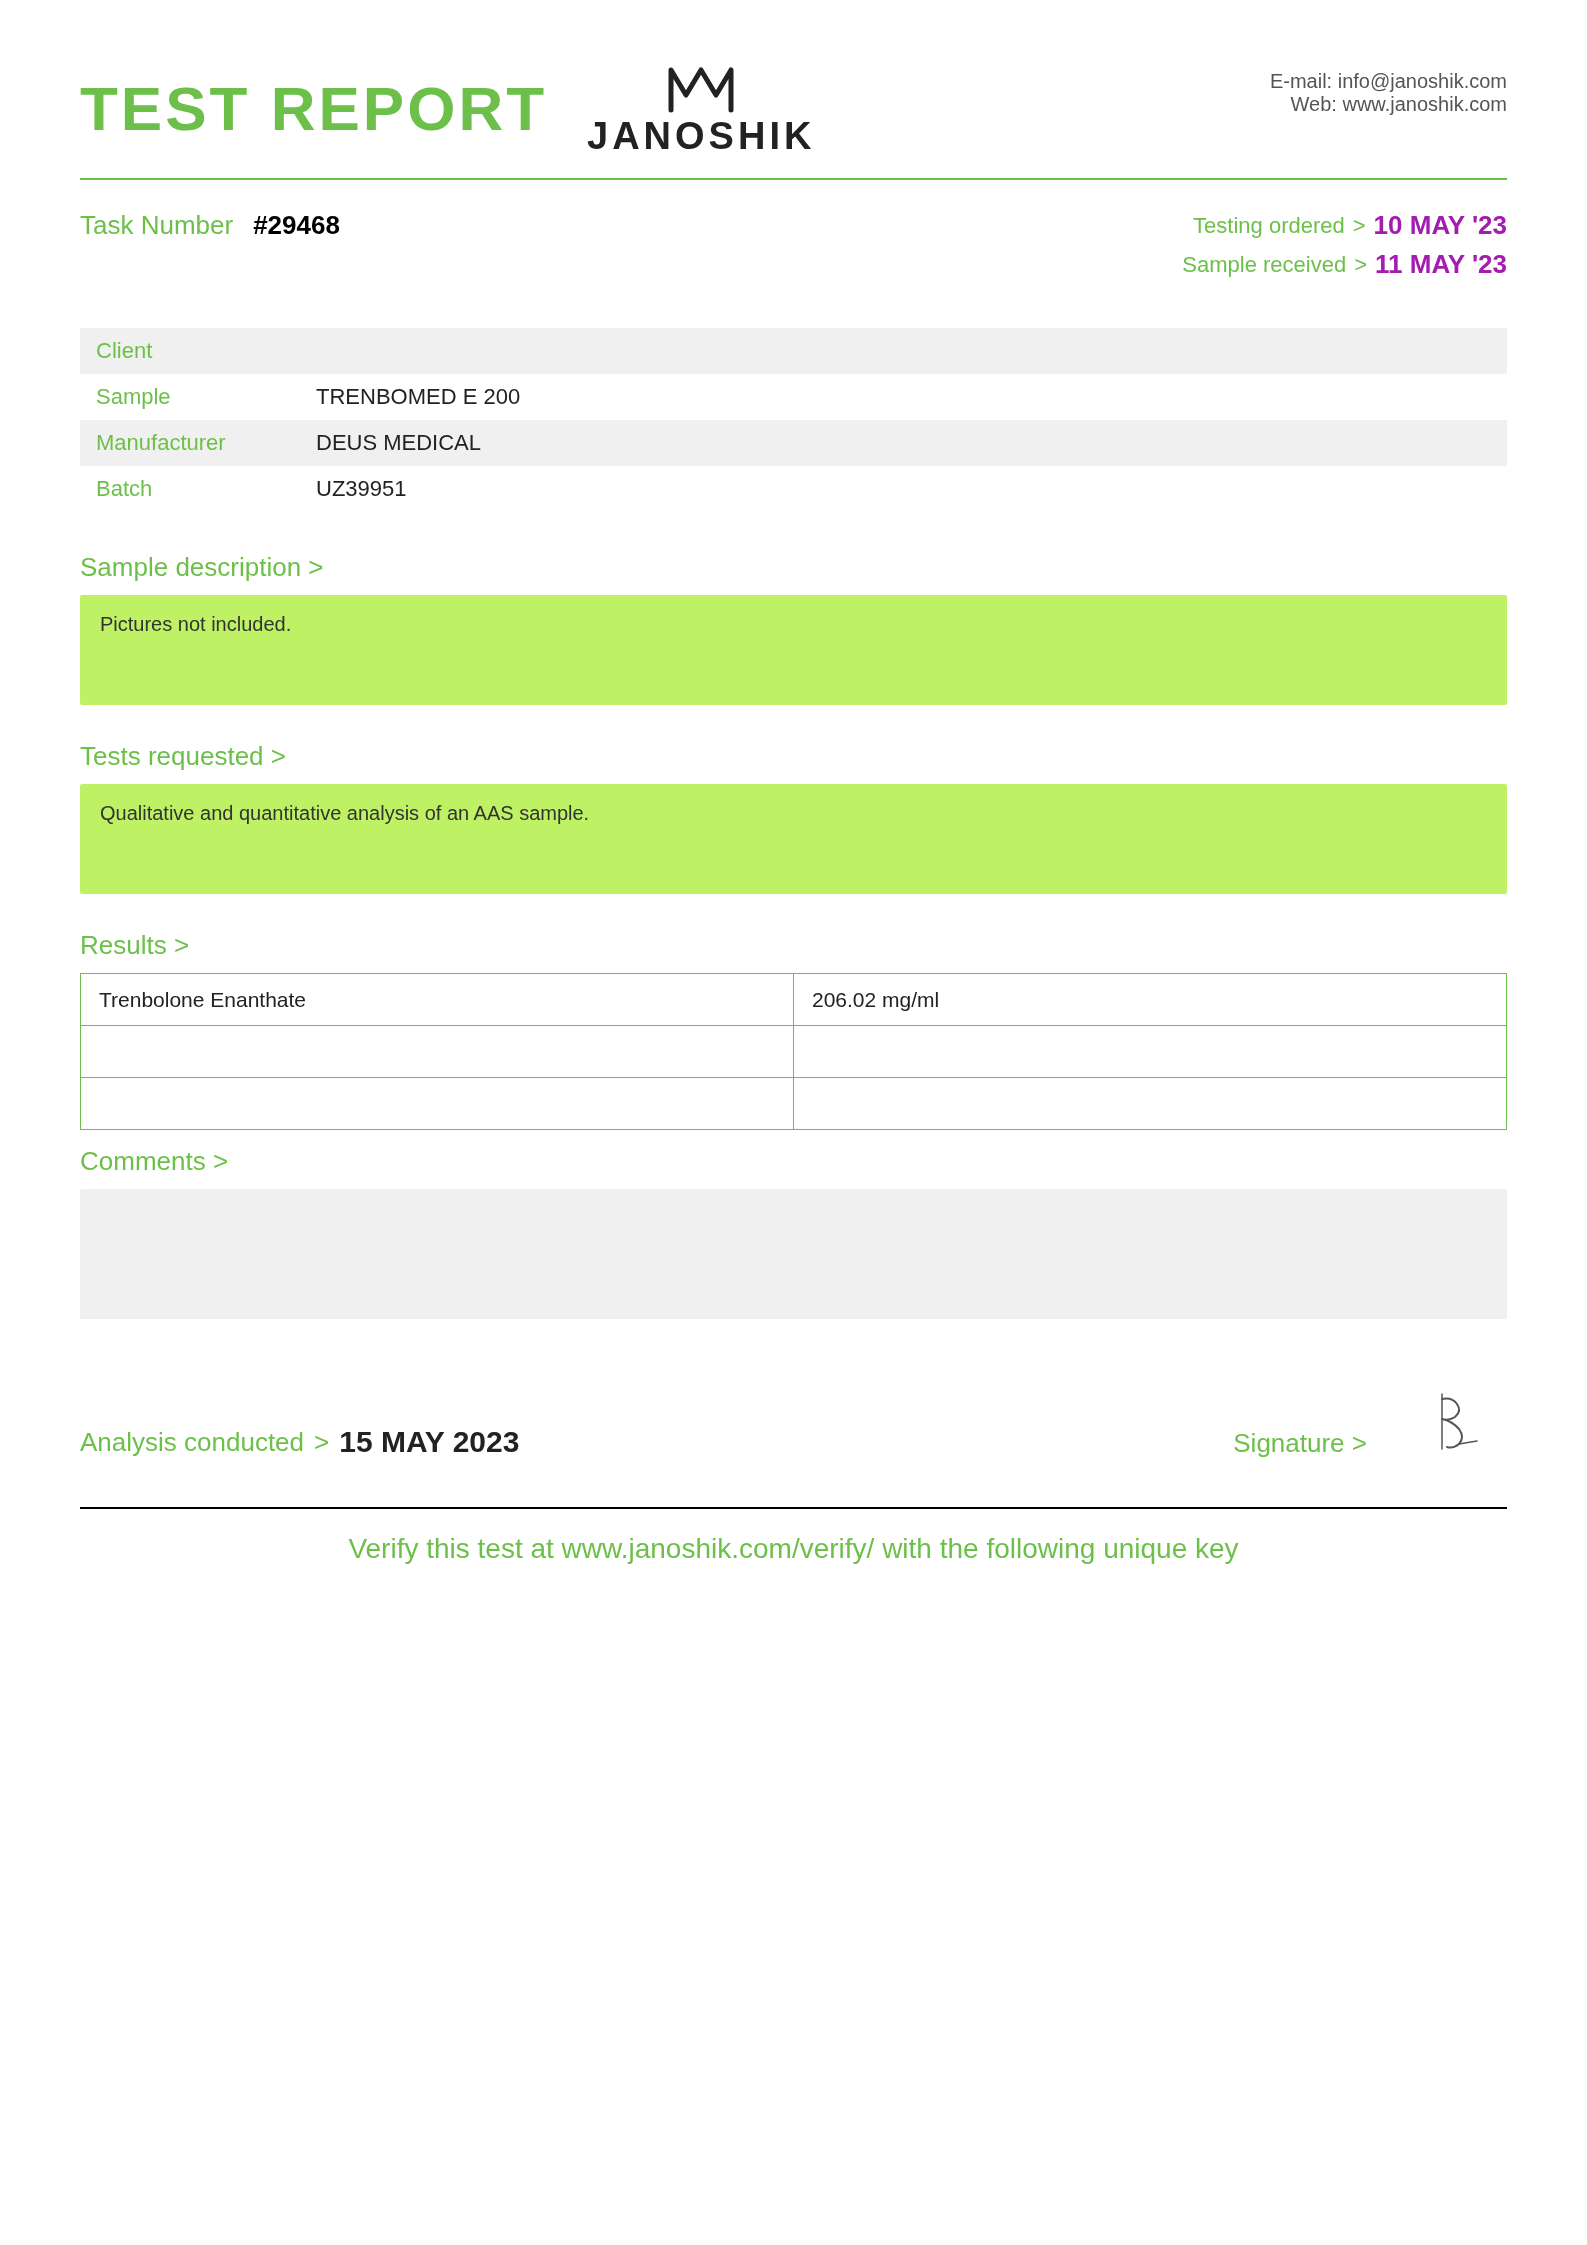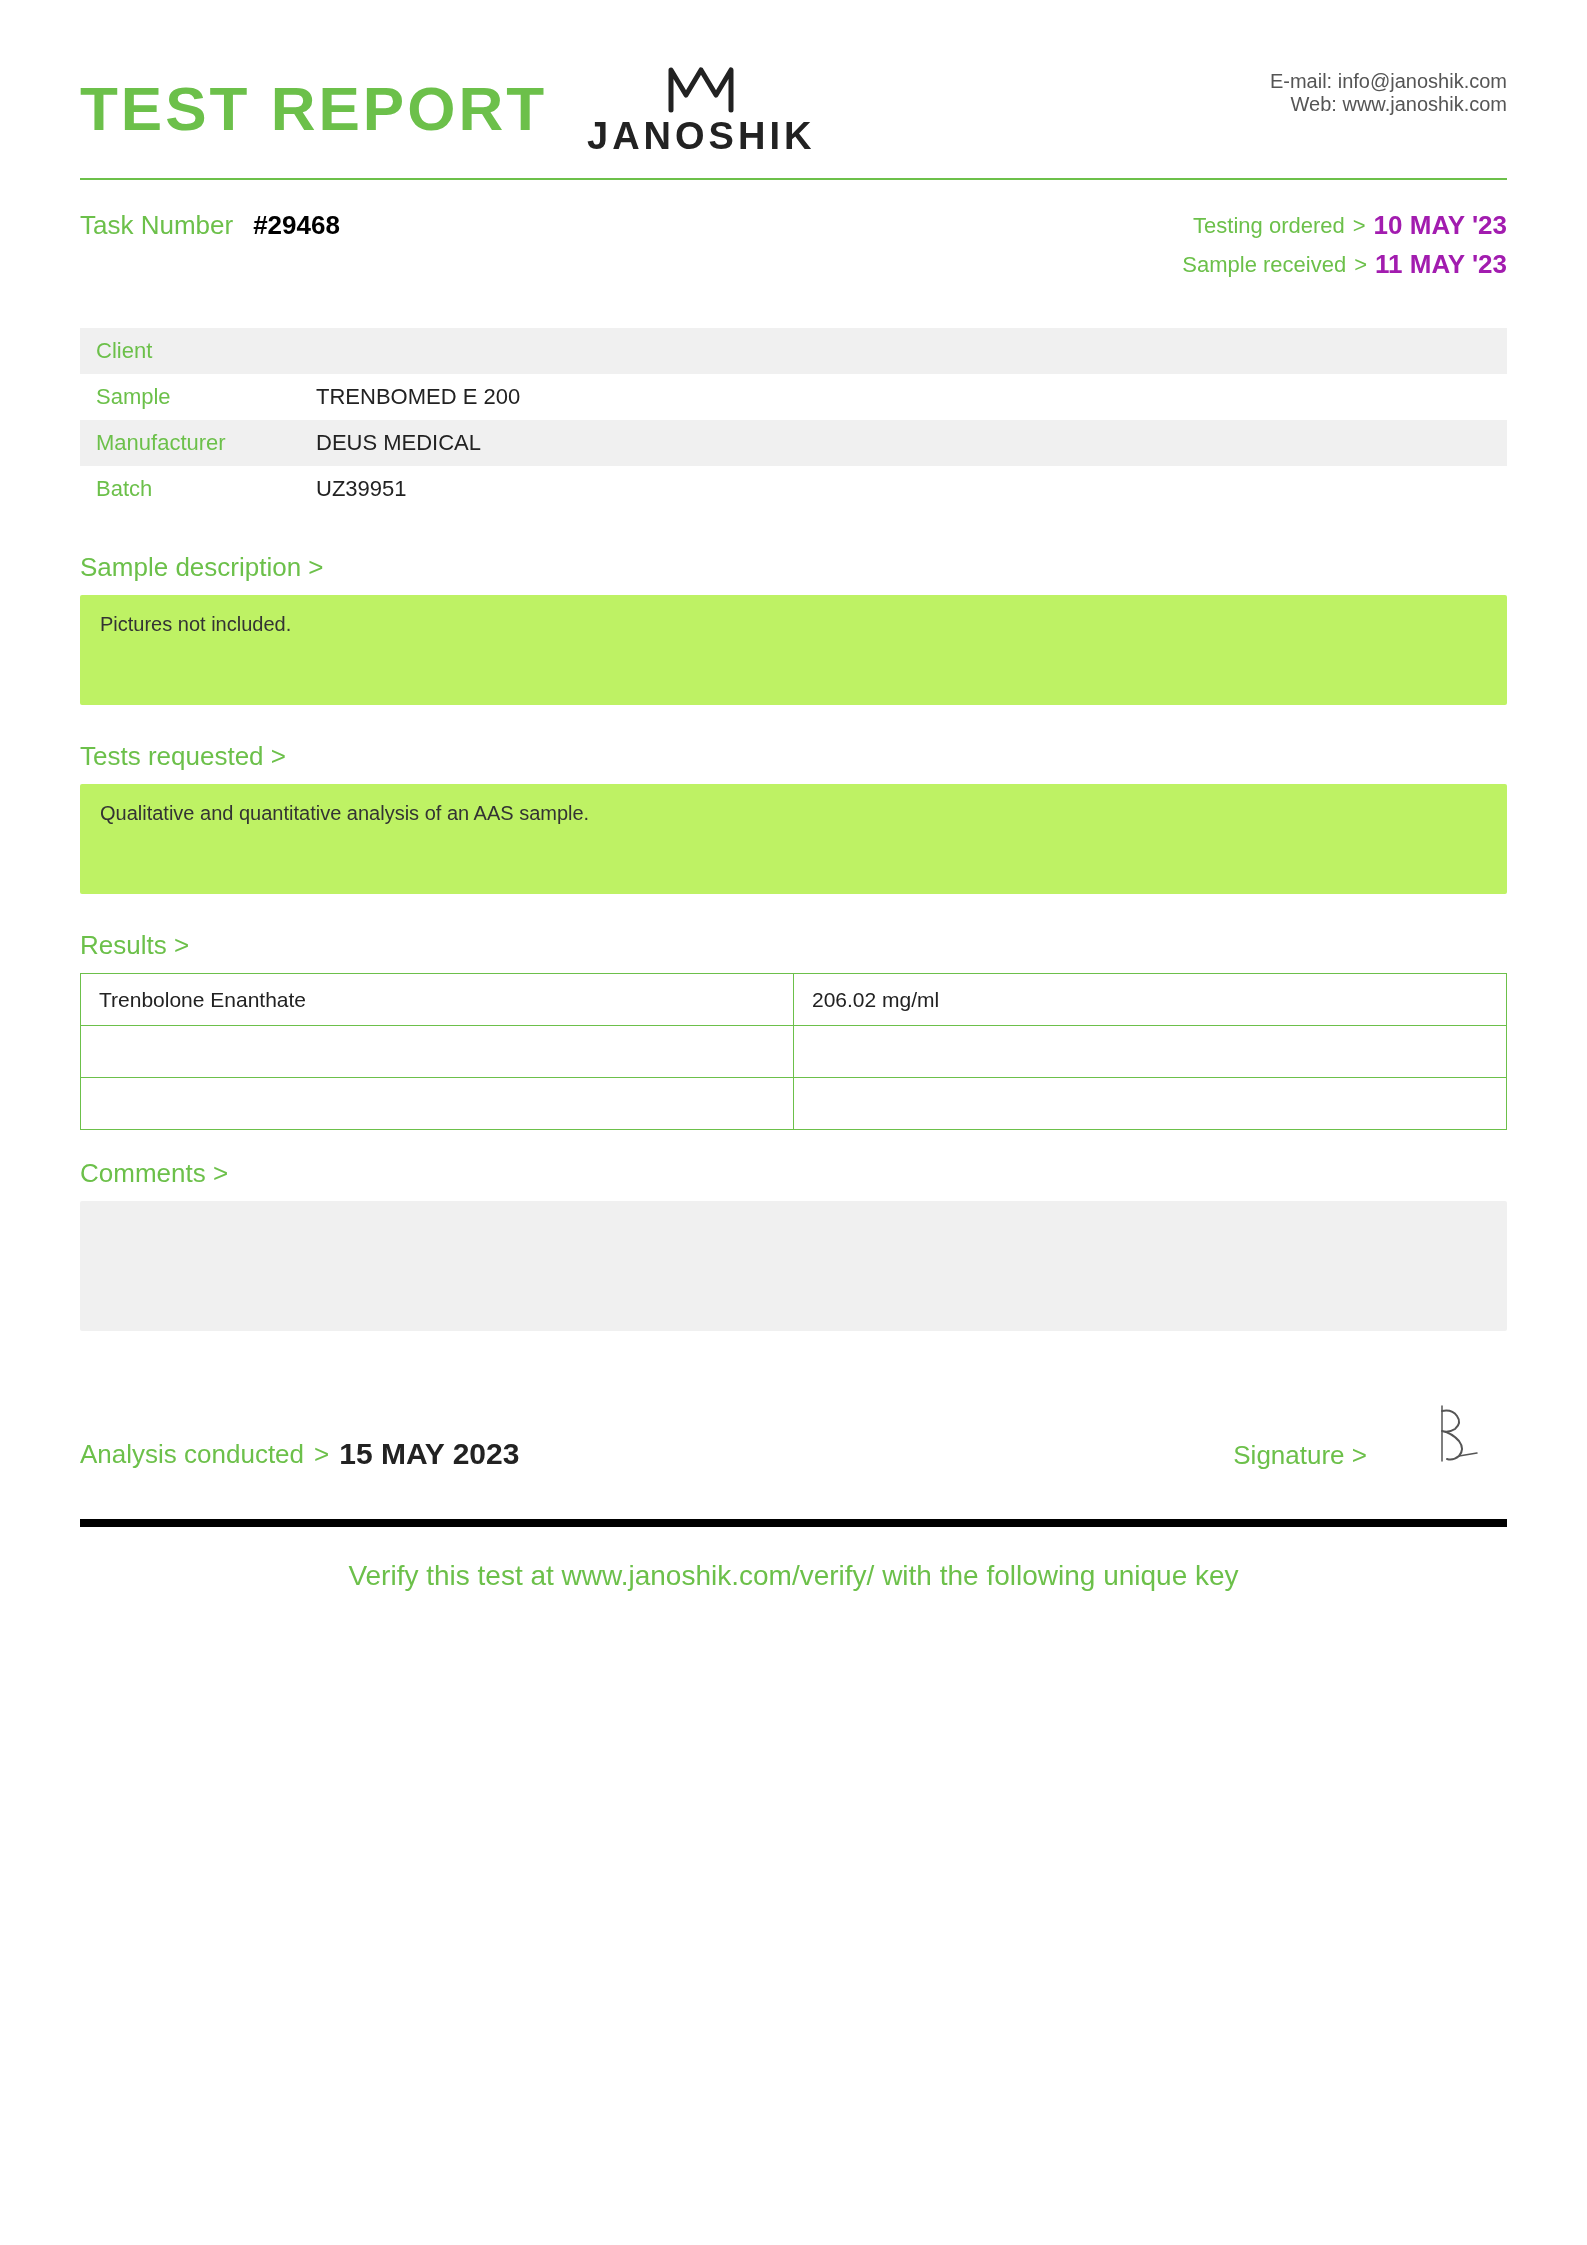--- a/index.html
+++ b/index.html
@@ -143,21 +143,21 @@
       padding: 18px 20px;
       font-size: 20px;
       color: #333;
       margin-bottom: 36px;
       border-radius: 2px;
     }
 
     .results-table {
       width: 100%;
       border-collapse: collapse;
-      margin-bottom: 28px;
+      margin-bottom: 16px;
     }
 
     .results-table td {
       border: 1.5px solid #6cc04a;
       padding: 12px 18px;
       font-size: 21px;
       color: #222;
       height: 52px;
     }
 
@@ -219,22 +219,22 @@
       color: #6cc04a;
       font-size: 26px;
     }
 
     .signature-svg {
       width: 120px;
       height: 80px;
     }
 
     .verify-section {
-      border-top: 8px solid #000000;
-      padding-top: 33px;
+      border-top: 2px solid #000000;
+      padding-top: 24px;
     }
 
     .verify-text {
       color: #6cc04a;
       font-size: 28px;
       text-align: center;
       margin-bottom: 16px;
     }
 
     .verify-key-box {

